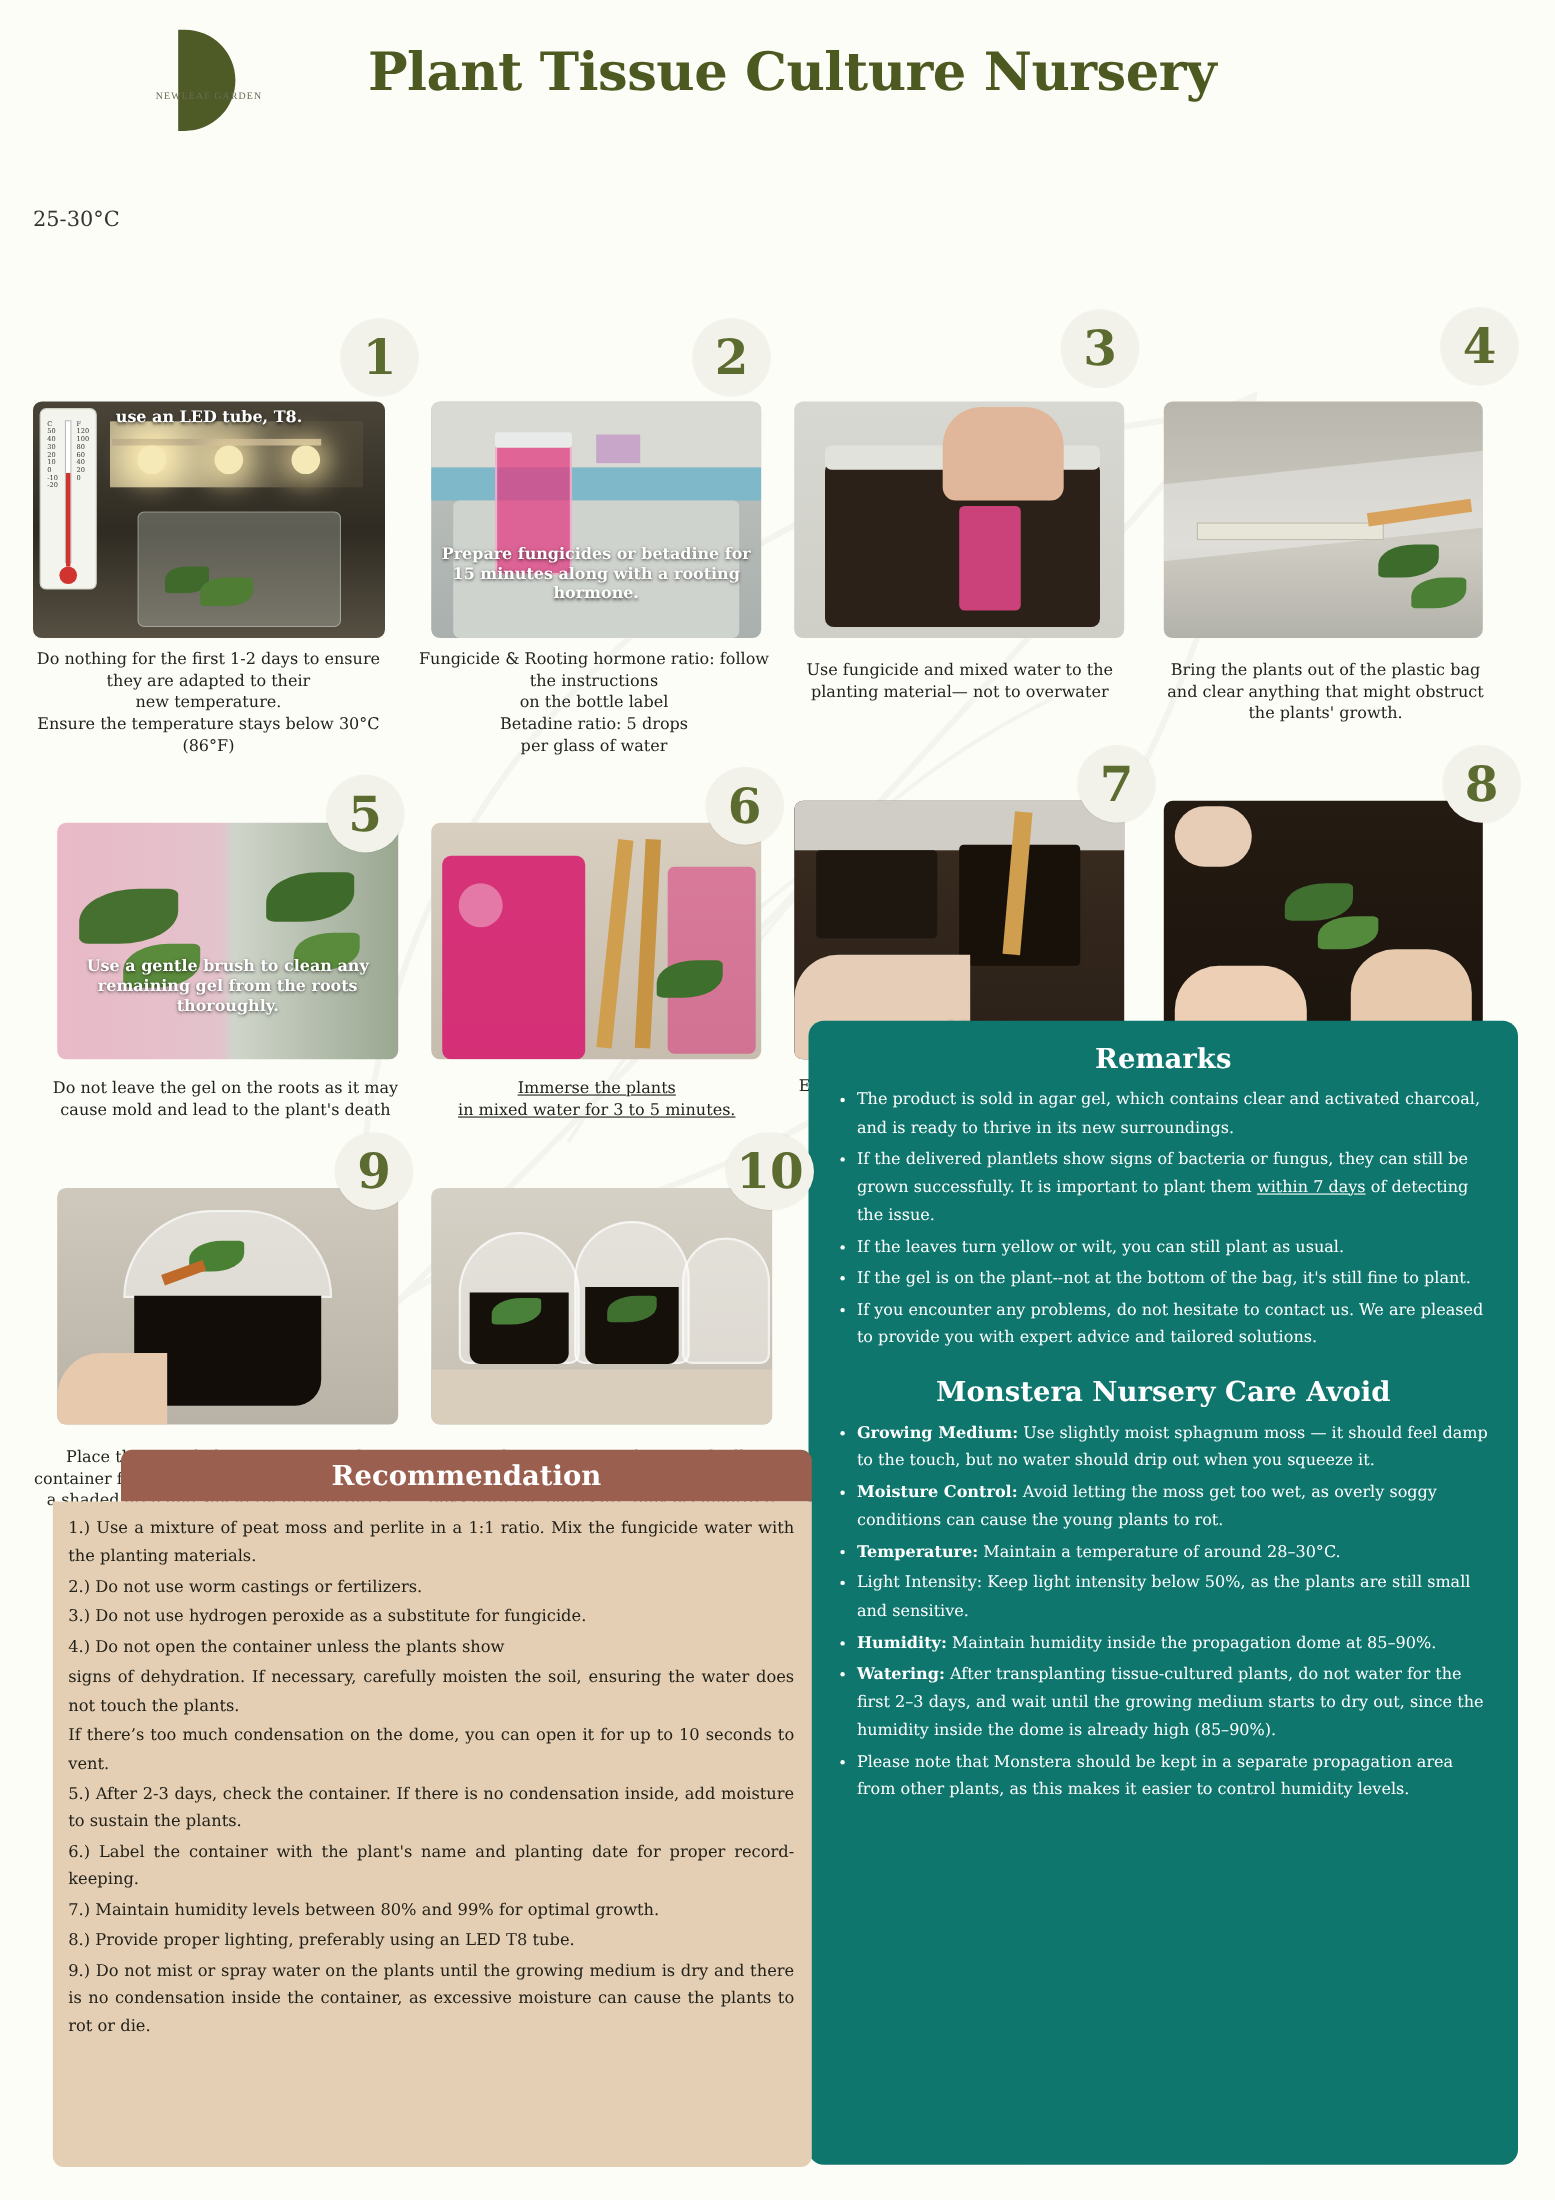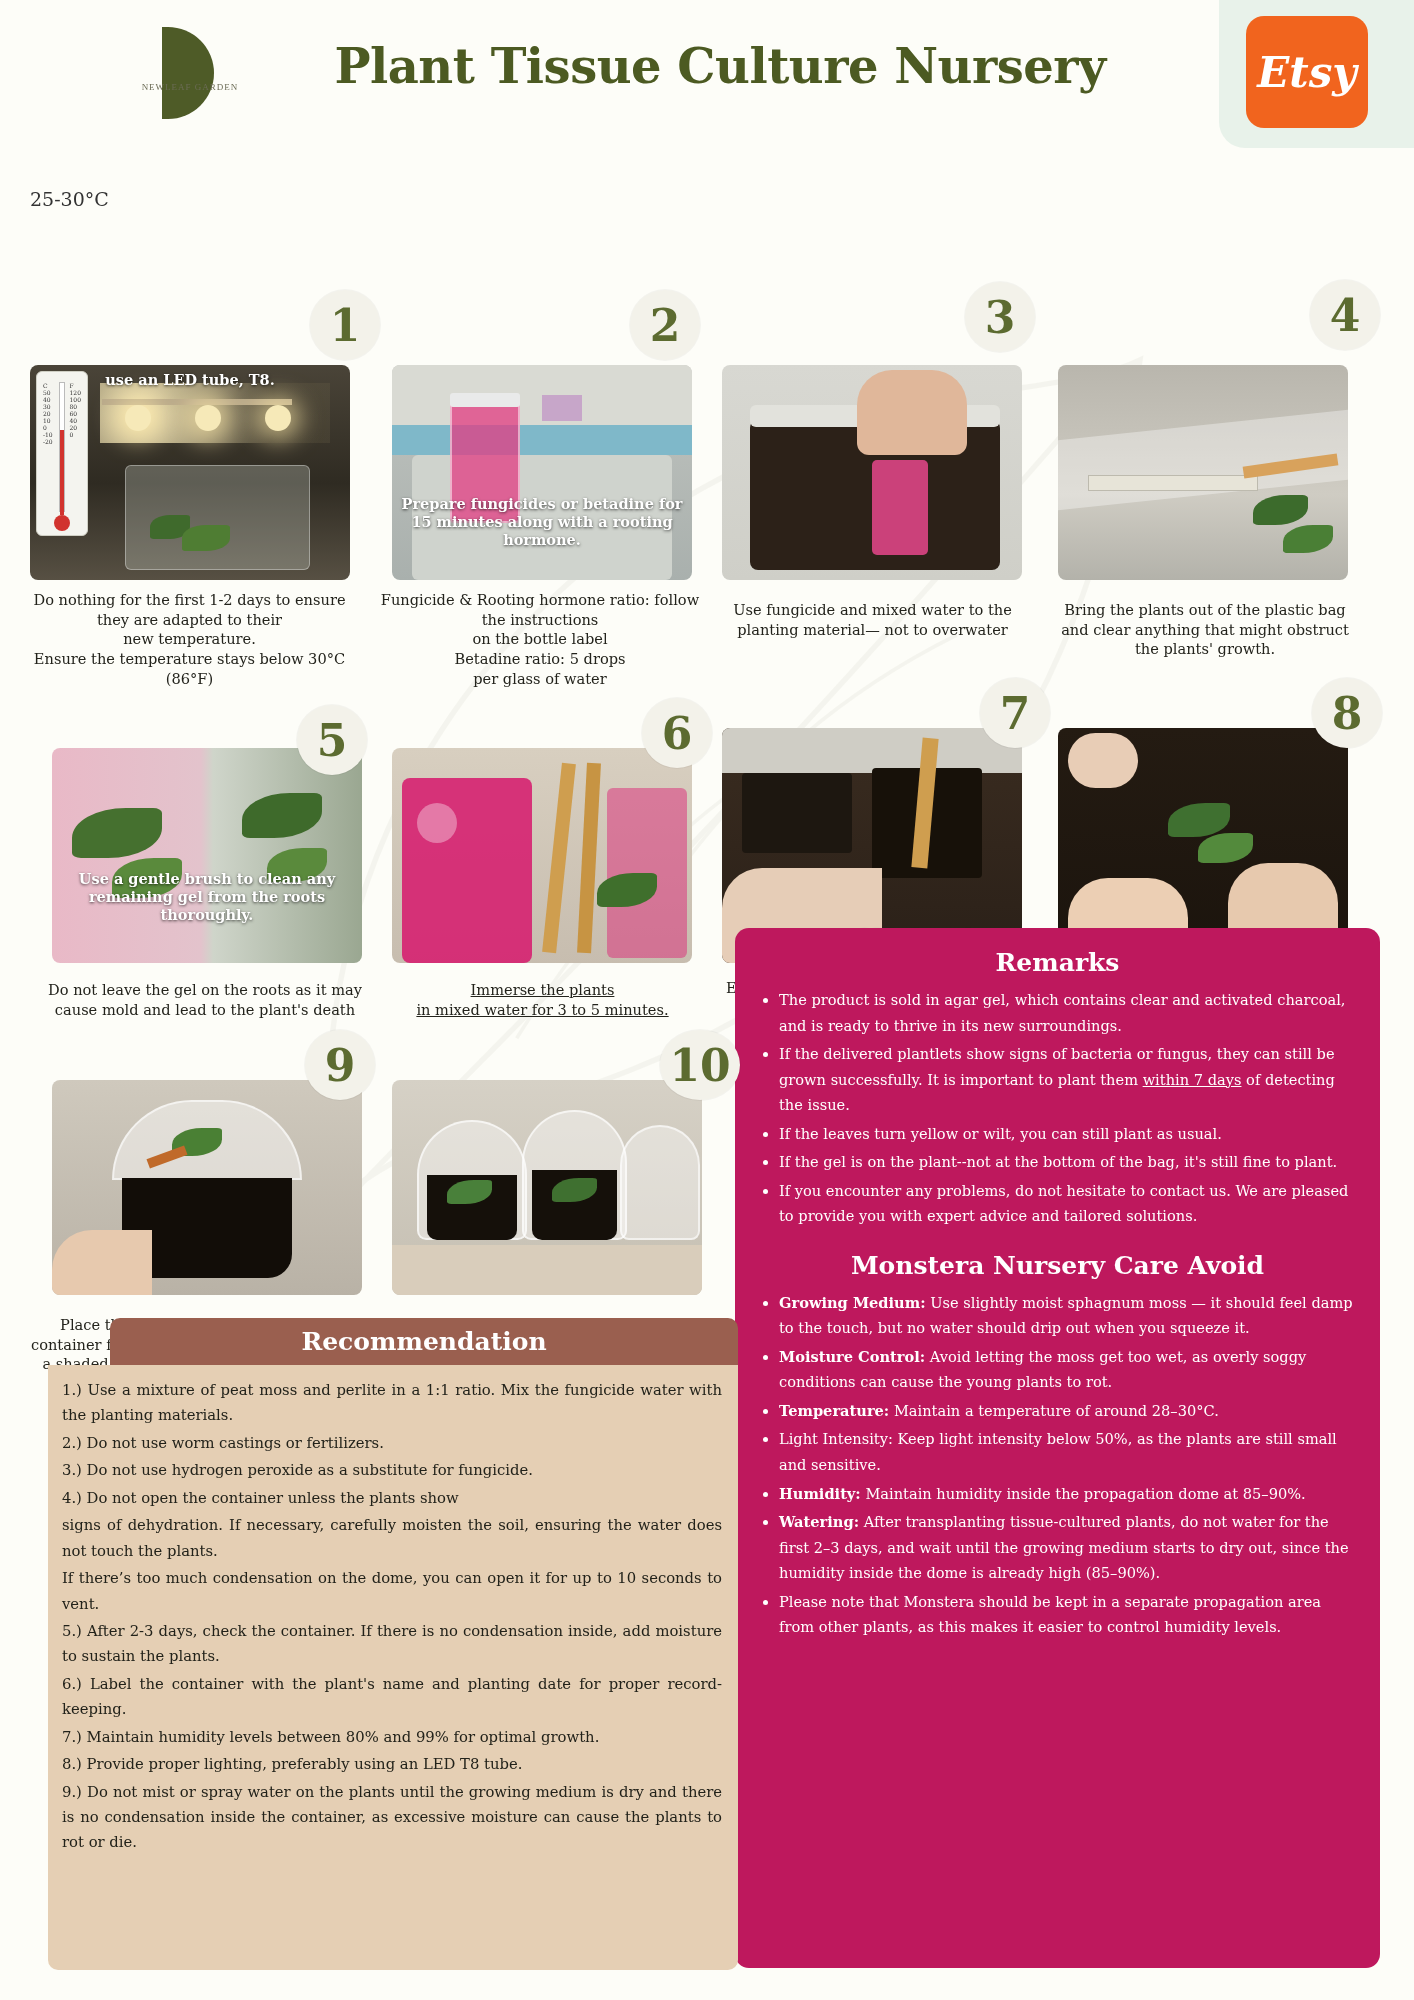--- a/index.html
+++ b/index.html
@@ -102,21 +102,21 @@
   }
   .thermo .scaleL { position:absolute; left:6px; top:10px; }
   .thermo .scaleR { position:absolute; right:6px; top:10px; }
   .thermo .tube { position:absolute; left:50%; margin-left:-3px; top:10px; width:6px; height:130px; background:#fff; border:1px solid #bbb; }
   .thermo .merc { position:absolute; left:50%; margin-left:-2px; bottom:20px; width:4px; height:85px; background:#d1332e; }
   .thermo .bulb { position:absolute; left:50%; margin-left:-8px; bottom:4px; width:16px; height:16px; border-radius:50%; background:#d1332e; }
 
   
   .panel-remarks {
     position:absolute; left:735px; top:928px; width:645px; height:1040px;
-    background:#be185d; border-radius:14px; color:#fff;
+    background:#0f766e; border-radius:14px; color:#fff;
     padding:14px 22px 18px 22px;
   }
   .panel-remarks h2 {
     margin:6px 0 10px; text-align:center; font-size:25px; font-weight:bold;
     font-family:"DejaVu Serif", serif;
   }
   .panel-remarks h3 {
     margin:22px 0 10px; text-align:center; font-size:25px; font-weight:bold;
     font-family:"DejaVu Serif", serif;
   }
@@ -155,23 +155,20 @@
     <path d="M200 430 C 250 350, 300 300, 360 270" fill="none" stroke="#7a7a5a" stroke-width="2"></path>
     <path d="M280 350 C 330 280, 380 240, 440 210" fill="none" stroke="#7a7a5a" stroke-width="2"></path>
   </svg>
 
   <div class="header">
     <div class="brand-logo">
       <div class="leaf"></div>
       <div class="brandtext">NEWLEAF GARDEN</div>
     </div>
     <div class="main-title">Plant Tissue Culture Nursery</div>
-    <div class="etsy-card">
-      <div class="etsy-badge">Etsy</div>
-    </div>
   </div>
 
   <div class="temp-label">25-30°C</div>
 
   <div class="steps">
 
     <div class="step" style="left:30px; top:215px; width:320px; height:215px;">
       <div class="step-photo" style="background:linear-gradient(180deg,#4a4438 0%,#2f2b22 55%,#575043 100%);">
         <div style="position:absolute;left:70px;top:18px;width:230px;height:60px;background:radial-gradient(circle at 40px 30px, rgba(255,240,190,0.95), rgba(120,110,80,0.2) 70%);"></div>
         <div style="position:absolute;left:72px;top:34px;width:190px;height:6px;background:#b9a98a;"></div>

